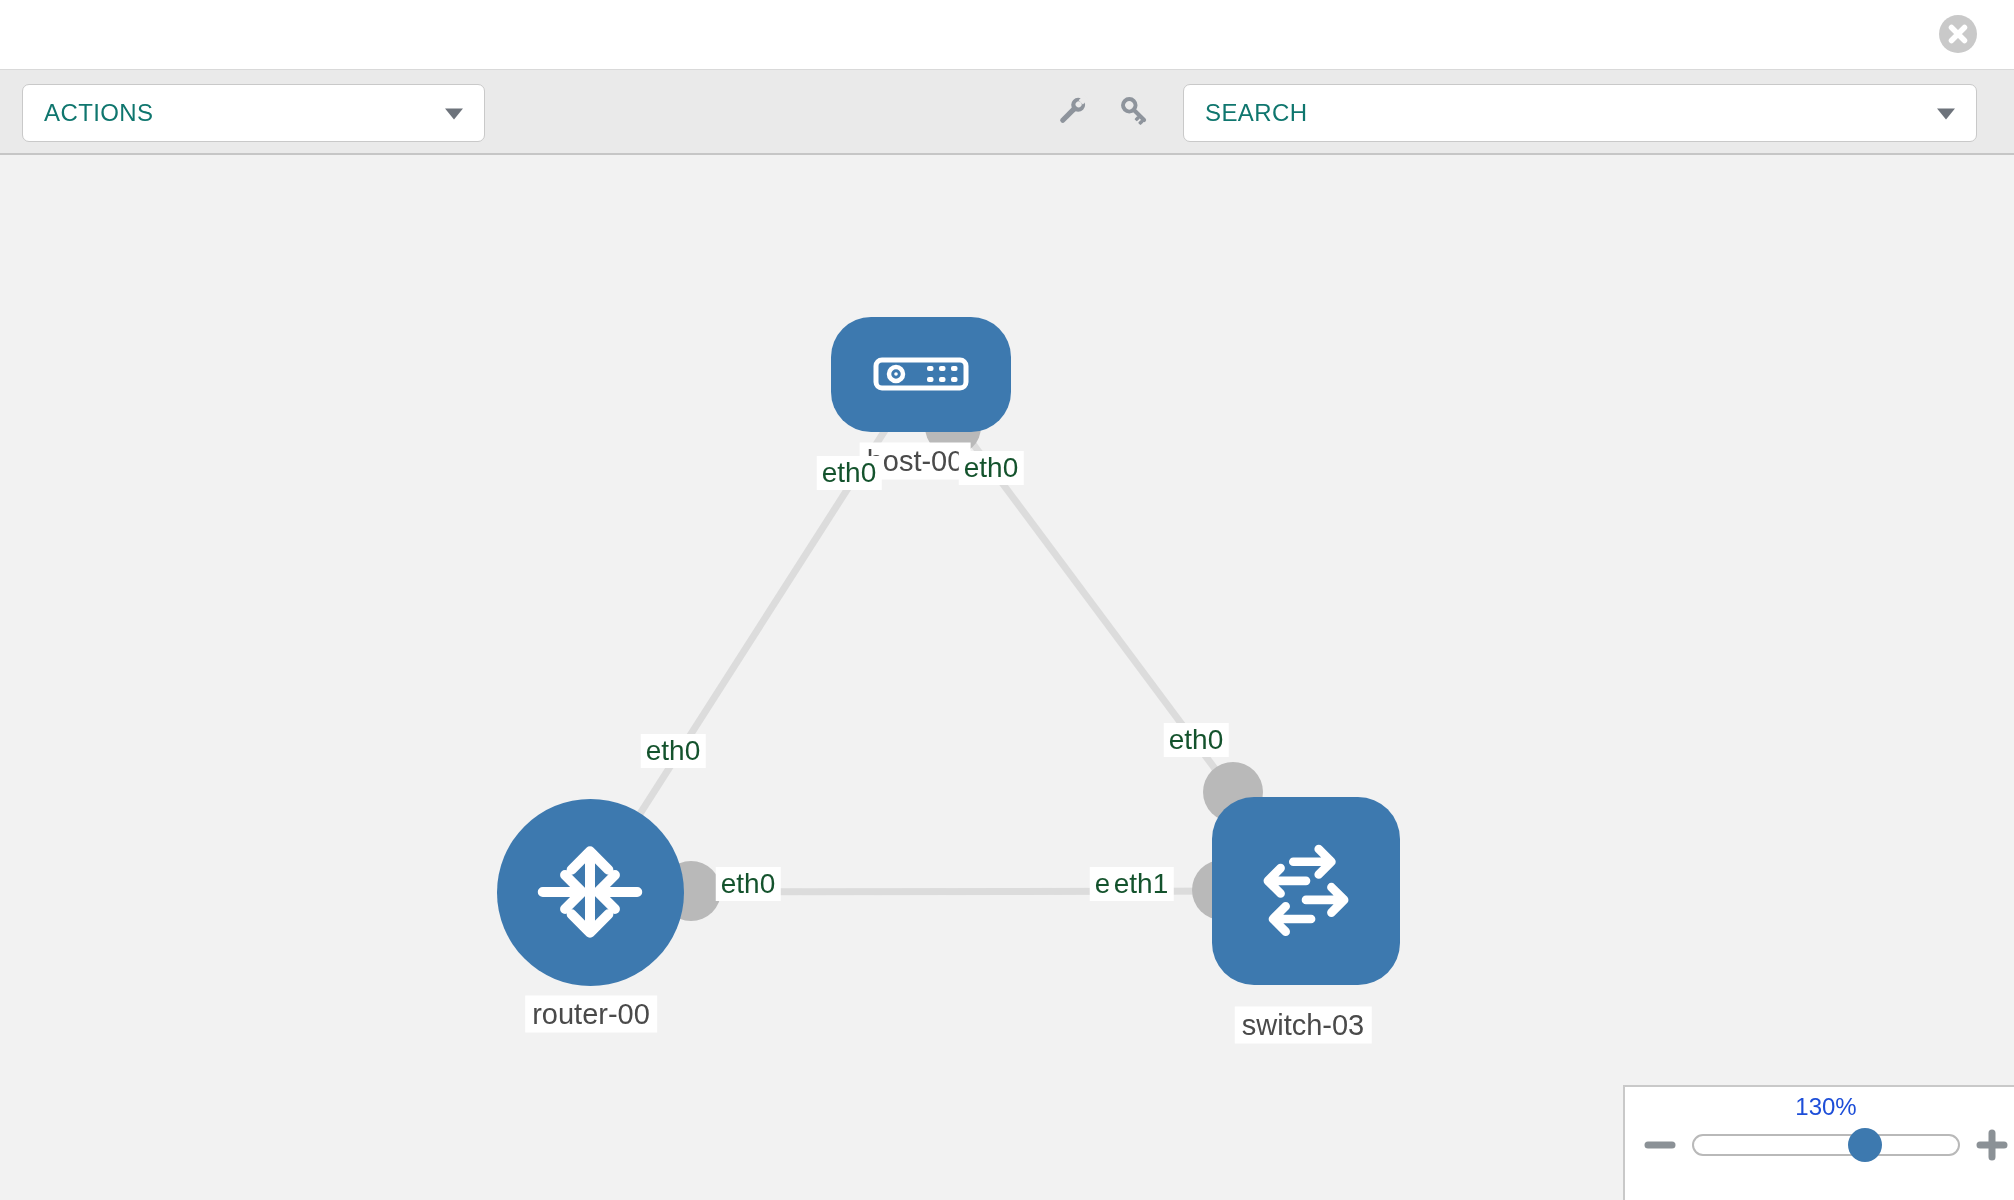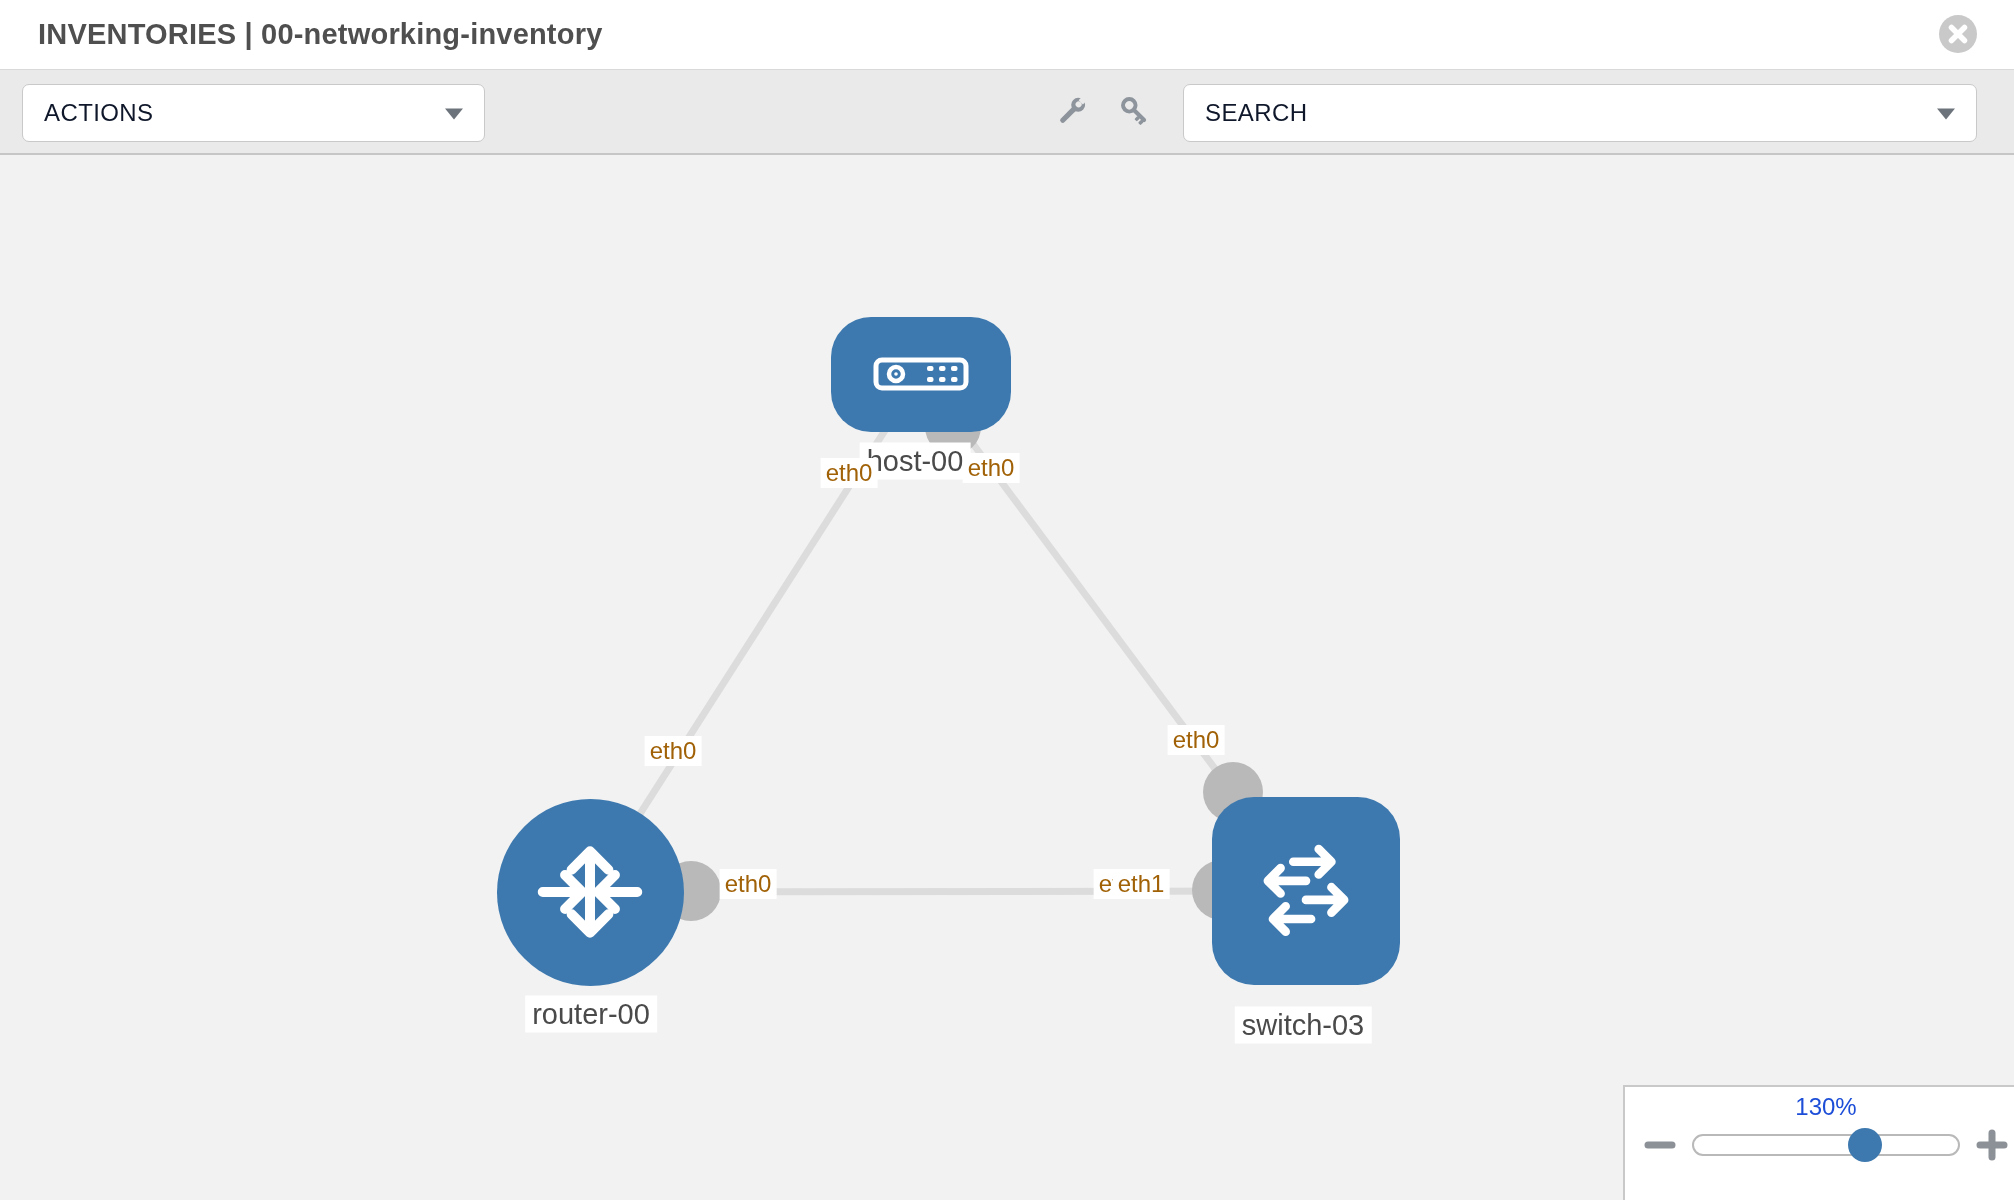--- a/index.html
+++ b/index.html
@@ -8,50 +8,49 @@
   
   .app-header{position:absolute;left:0;top:0;width:100%;height:70px;background:#ffffff;border-bottom:1px solid #d9d9d9;box-sizing:border-box;z-index:6;}
   .app-title{position:absolute;left:38px;top:0;line-height:69px;font-size:29px;font-weight:700;color:#4f4f4f;letter-spacing:0.2px;white-space:nowrap;}
   .close-btn{position:absolute;right:36px;top:14px;width:40px;height:40px;cursor:pointer;}
 
   
   .toolbar{position:absolute;left:0;top:70px;width:100%;height:85px;background:#eaeaea;border-bottom:2px solid #c6c6c6;box-sizing:border-box;z-index:6;}
   .dropdown{position:absolute;top:14px;height:58px;background:#ffffff;border:1px solid #c9c9c9;border-radius:7px;box-sizing:border-box;cursor:pointer;}
   .dd-actions{left:22px;width:463px;}
   .dd-search{left:1183px;width:794px;padding-left:12px;}
-  .dd-label{position:absolute;left:21px;top:50%;transform:translateY(-50%);font-size:24px;color:#0f172a;letter-spacing:0.4px;}
+  .dd-label{position:absolute;left:21px;top:50%;transform:translateY(-50%);font-size:24px;color:#0f766e;letter-spacing:0.4px;}
   .caret{position:absolute;right:21px;top:50%;transform:translateY(-40%);width:0;height:0;border-left:9px solid transparent;border-right:9px solid transparent;border-top:11px solid #6d737b;}
   .tool-btn{position:absolute;top:23px;width:38px;height:38px;cursor:pointer;}
   .tool-wrench{left:1052px;}
   .tool-key{left:1117px;}
 
   
   .canvas{position:absolute;left:0;top:155px;width:2014px;height:1045px;background:#f2f2f2;}
   .links-layer{position:absolute;left:0;top:0;}
   .node{position:absolute;display:flex;align-items:center;justify-content:center;cursor:pointer;}
   .node-label{position:absolute;transform:translate(-50%,-50%);background:#ffffff;color:#4a4a4a;font-size:29px;padding:2px 7px;white-space:nowrap;z-index:2;}
-  .iface-label{position:absolute;transform:translate(-50%,-50%);background:#ffffff;color:#a16207;font-size:24px;padding:1px 5px;white-space:nowrap;z-index:3;}
+  .iface-label{position:absolute;transform:translate(-50%,-50%);background:#ffffff;color:#14532d;font-size:28px;padding:1px 5px;white-space:nowrap;z-index:3;}
 
   
   .zoom-panel{position:absolute;left:1623px;top:930px;width:400px;height:140px;background:#ffffff;border:2px solid #c9c9c9;box-sizing:border-box;z-index:5;}
   .zoom-value{position:absolute;left:67px;top:6px;width:268px;text-align:center;font-size:24px;color:#1d4ed8;}
   .zoom-btn{position:absolute;top:41px;cursor:pointer;}
   .zoom-minus{left:18px;}
   .zoom-plus{left:350px;}
   .zoom-track-wrap{position:absolute;left:67px;top:41px;width:268px;height:34px;}
   .zoom-track{position:absolute;left:0;top:6px;width:268px;height:22px;background:#ffffff;border:2px solid #b9b9b9;border-radius:12px;box-sizing:border-box;cursor:pointer;}
   .zoom-handle{position:absolute;top:0;width:34px;height:34px;border-radius:50%;cursor:grab;}
 </style>
 </head>
 <body>
 
 <div class="screen">
 
   <div class="app-header">
-    <div class="app-title">INVENTORIES | 00-networking-inventory</div>
     <div class="close-btn">
       <svg viewBox="0 0 40 40" width="40" height="40">
         <circle cx="20" cy="20" r="19" fill="#c9c9c9"></circle>
         <path d="M13.5 13.5 L26.5 26.5 M26.5 13.5 L13.5 26.5" stroke="#ffffff" stroke-width="5.5" stroke-linecap="round"></path>
       </svg>
     </div>
   </div>
 
   <div class="toolbar">
     <div class="dropdown dd-actions">

